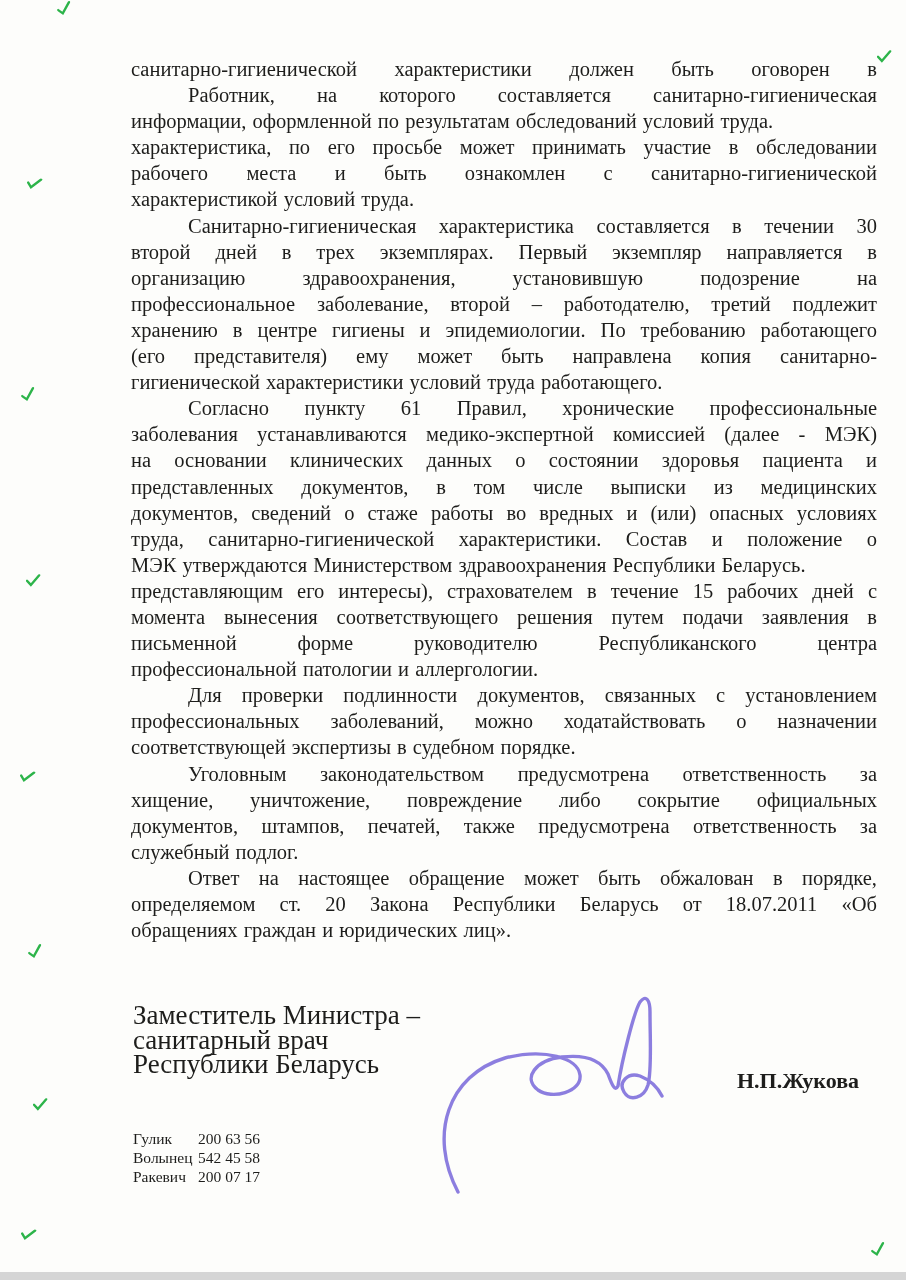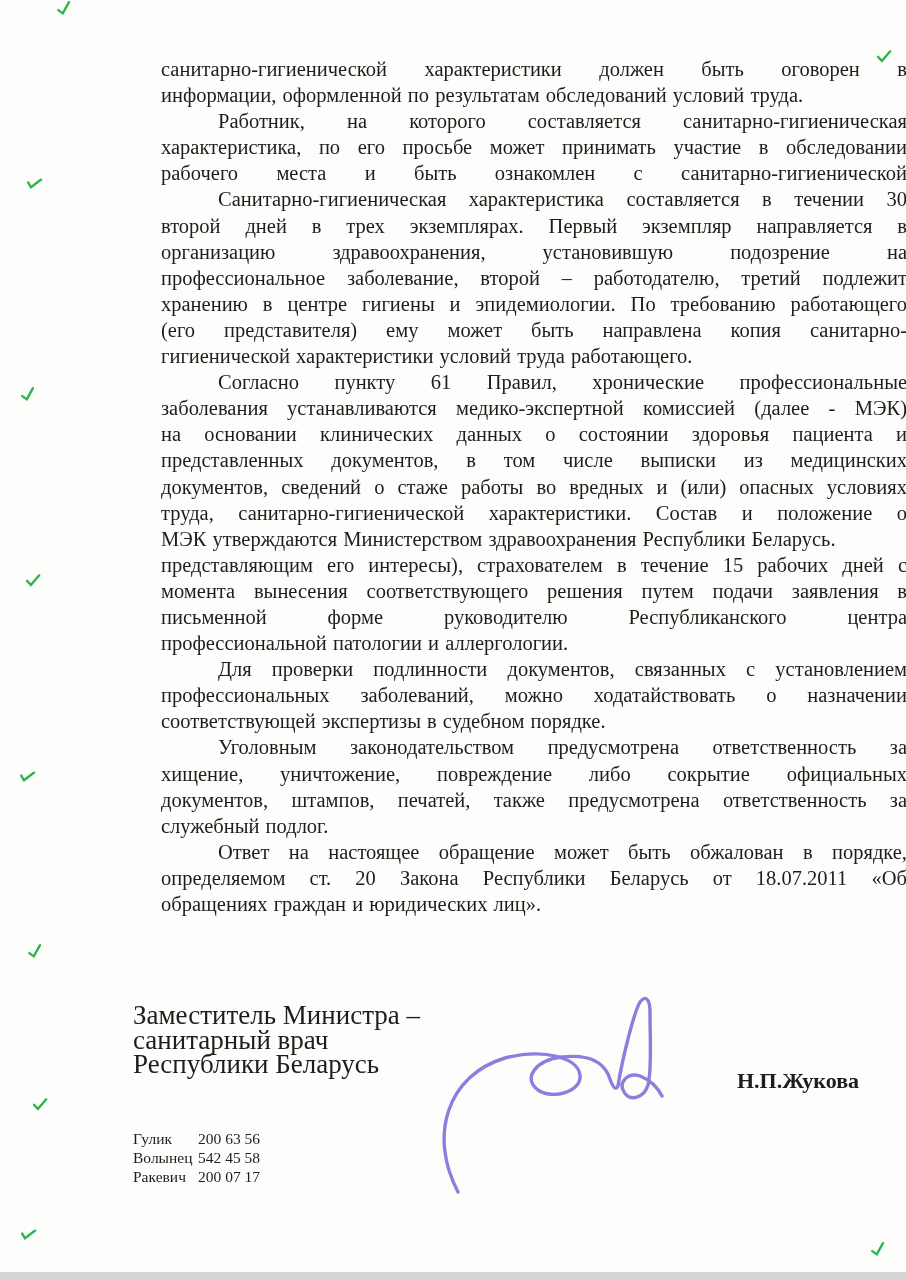--- a/index.html
+++ b/index.html
@@ -9,21 +9,20 @@
     background:#fdfdfb;
     overflow:hidden;
     font-family:"Liberation Serif","DejaVu Serif",serif;
     color:#1d1d1b;
   }
   
   .body-text{
     position:absolute;left:131px;top:56px;width:746px;
     font-size:20.5px;line-height:26.1px;
     word-spacing:1px;
-    margin-left:30px;
   }
   .body-line{
     text-align:justify;
     text-align-last:justify;
     white-space:normal;
   }
   .body-line.last{text-align-last:left;}
   .body-line.indent{padding-left:57px;}
   
   .sig-block{
@@ -52,24 +51,25 @@
     background:#d5d5d5;
   }
 </style>
 </head>
 <body>
 
 <div class="page" style="color: rgb(29, 29, 27);">
 
   <div class="body-text" id="bodyText">
       <div class="body-line">санитарно-гигиенической характеристики должен быть оговорен в</div>
+      <div class="body-line indent">Работник, на которого составляется санитарно-гигиеническая</div>
       <div class="body-line last">информации, оформленной по результатам обследований условий труда.</div>
-      <div class="body-line indent">Работник, на которого составляется санитарно-гигиеническая</div>
       <div class="body-line">характеристика, по его просьбе может принимать участие в обследовании</div>
       <div class="body-line">рабочего места и быть ознакомлен с санитарно-гигиенической</div>
+      <div class="body-line last">характеристикой условий труда.</div>
       <div class="body-line indent">Санитарно-гигиеническая характеристика составляется в течении 30</div>
       <div class="body-line">второй дней в трех экземплярах. Первый экземпляр направляется в</div>
       <div class="body-line">организацию здравоохранения, установившую подозрение на</div>
       <div class="body-line">профессиональное заболевание, второй – работодателю, третий подлежит</div>
       <div class="body-line">хранению в центре гигиены и эпидемиологии. По требованию работающего</div>
       <div class="body-line">(его представителя) ему может быть направлена копия санитарно-</div>
       <div class="body-line last">гигиенической характеристики условий труда работающего.</div>
       <div class="body-line indent">Согласно пункту 61 Правил, хронические профессиональные</div>
       <div class="body-line">заболевания устанавливаются медико-экспертной комиссией (далее - МЭК)</div>
       <div class="body-line">на основании клинических данных о состоянии здоровья пациента и</div>

